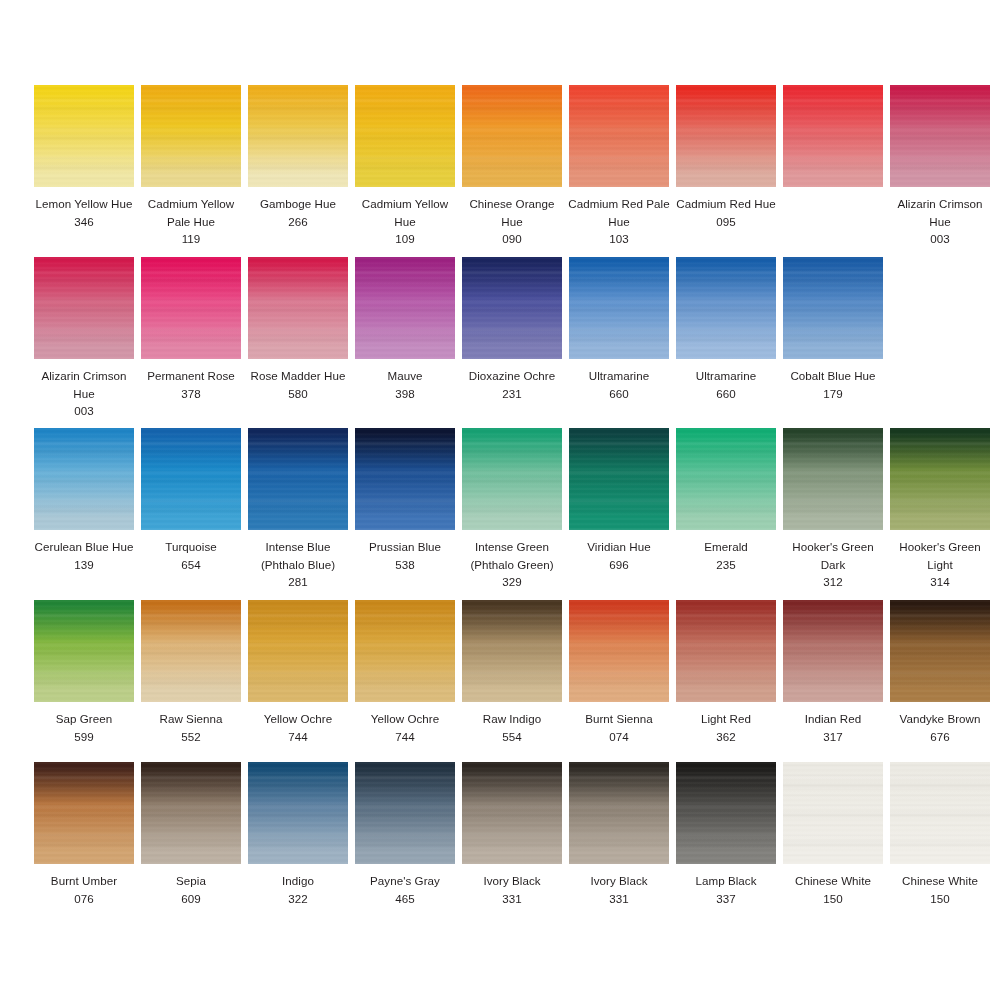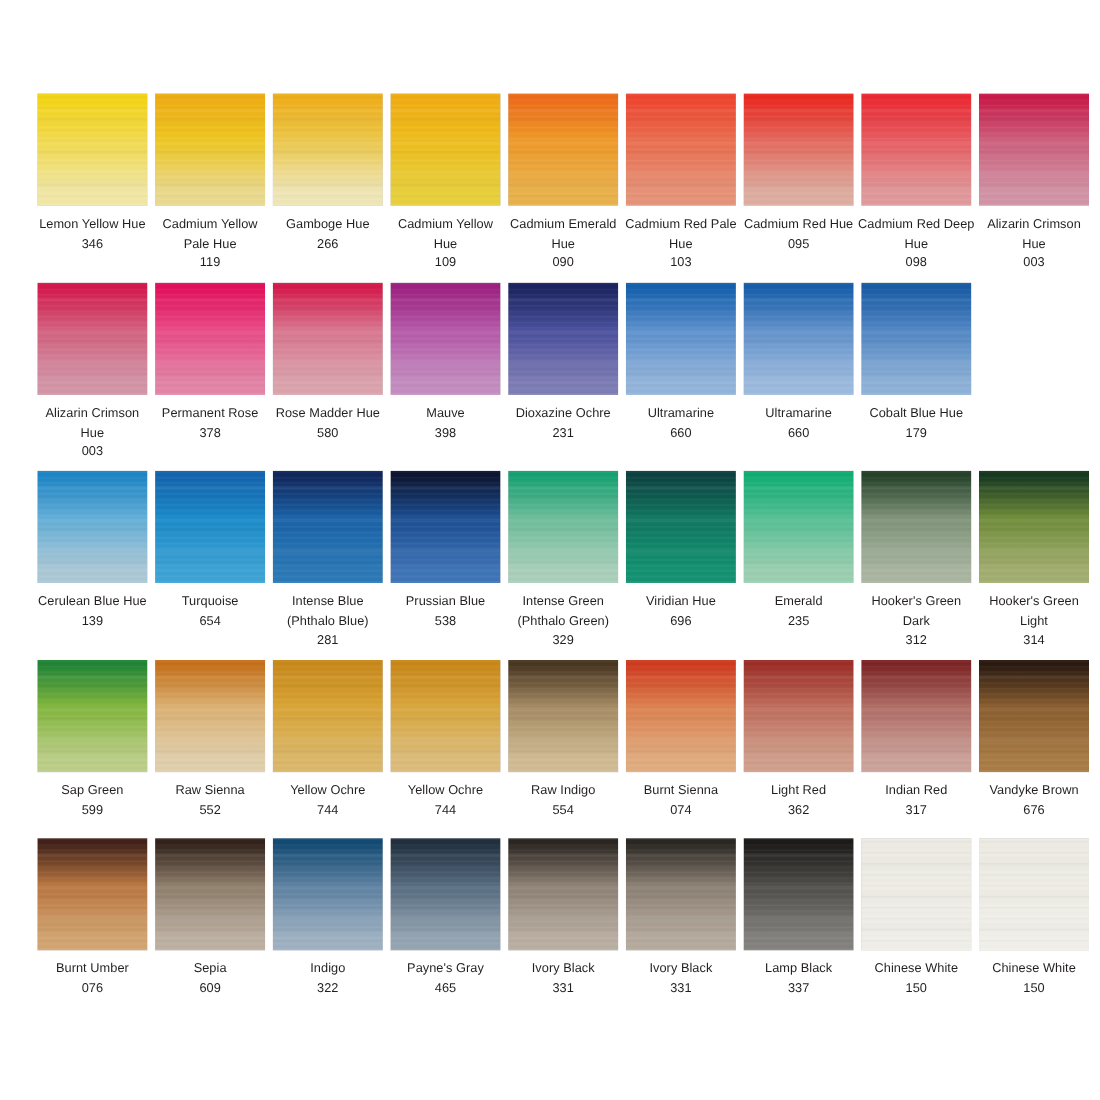--- a/index.html
+++ b/index.html
@@ -145,21 +145,21 @@
           <span class="code">109</span>
         </div>
       </div>
       <div class="cell">
         <div class="swatch">
           <div class="grad" style="background: linear-gradient(rgb(237, 108, 26) 0%, rgb(237, 108, 26) 5%, rgb(239, 154, 40) 42%, rgb(232, 177, 76) 88%, rgb(232, 177, 76) 100%);"></div>
           <div class="tex"></div>
           <div class="tex2"></div>
         </div>
         <div class="caption">
-          <span class="nm">Cadmium Emerald Hue</span>
+          <span class="nm">Chinese Orange Hue</span>
           <span class="code">090</span>
         </div>
       </div>
       <div class="cell">
         <div class="swatch">
           <div class="grad" style="background: linear-gradient(rgb(238, 69, 48) 0%, rgb(238, 69, 48) 5%, rgb(234, 110, 79) 42%, rgb(229, 147, 121) 88%, rgb(229, 147, 121) 100%);"></div>
           <div class="tex"></div>
           <div class="tex2"></div>
         </div>
         <div class="caption">
@@ -176,24 +176,20 @@
         <div class="caption">
           <span class="nm">Cadmium Red Hue</span>
           <span class="code">095</span>
         </div>
       </div>
       <div class="cell">
         <div class="swatch">
           <div class="grad" style="background: linear-gradient(rgb(234, 42, 51) 0%, rgb(234, 42, 51) 5%, rgb(231, 93, 98) 42%, rgb(224, 153, 155) 88%, rgb(224, 153, 155) 100%);"></div>
           <div class="tex"></div>
           <div class="tex2"></div>
-        </div>
-        <div class="caption">
-          <span class="nm">Cadmium Red Deep Hue</span>
-          <span class="code">098</span>
         </div>
       </div>
       <div class="cell">
         <div class="swatch">
           <div class="grad" style="background: linear-gradient(rgb(200, 27, 74) 0%, rgb(200, 27, 74) 5%, rgb(205, 95, 124) 42%, rgb(209, 148, 166) 88%, rgb(209, 148, 166) 100%);"></div>
           <div class="tex"></div>
           <div class="tex2"></div>
         </div>
         <div class="caption">
           <span class="nm">Alizarin Crimson Hue</span>

